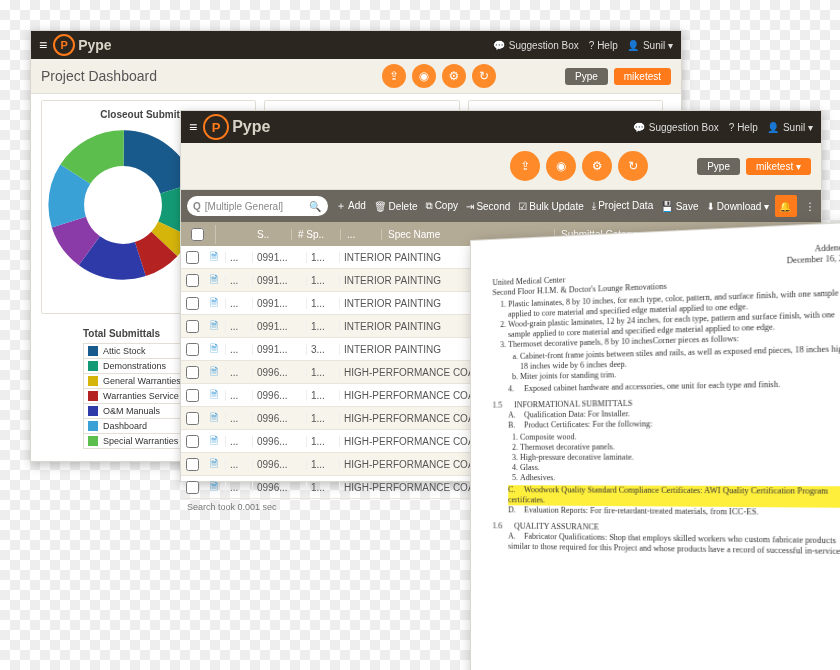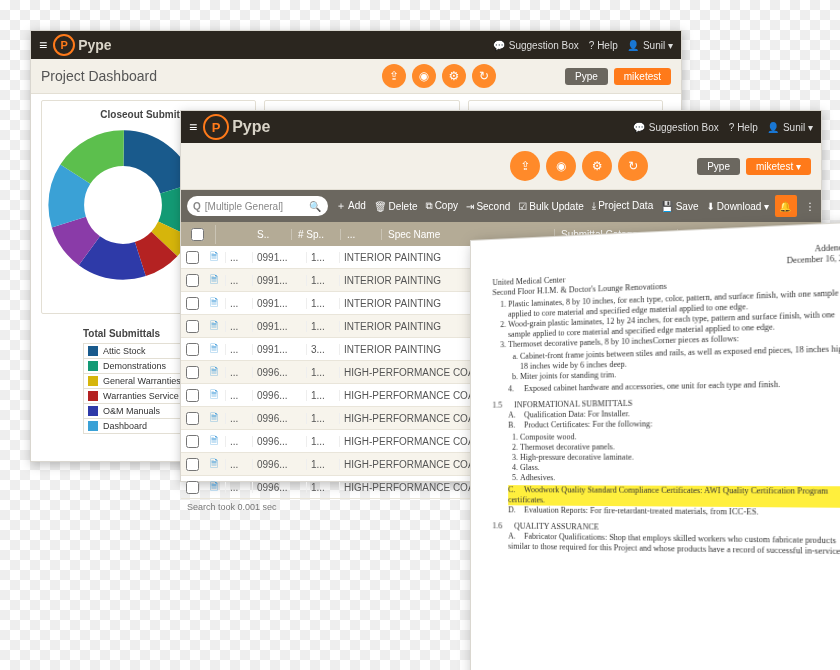--- a/index.html
+++ b/index.html
@@ -144,20 +144,24 @@
             <span>Warranties Service</span>
           </div>
           <div class="row">
             <span class="swatch" style="background:#2e3aa8"></span>
             <span>O&amp;M Manuals</span>
           </div>
           <div class="row">
             <span class="swatch" style="background:#3aa1d6"></span>
             <span>Dashboard</span>
           </div>
+          <div class="row">
+            <span class="swatch" style="background:#5cbf4d"></span>
+            <span>Special Warranties</span>
+          </div>
         </div>
     </div>
   </div>
 </div>
 
 <div class="window" id="win-front">
   <div class="topbar">
     <span class="ham">≡</span>
     <span class="logo-p">
       <span class="circ">P</span>

